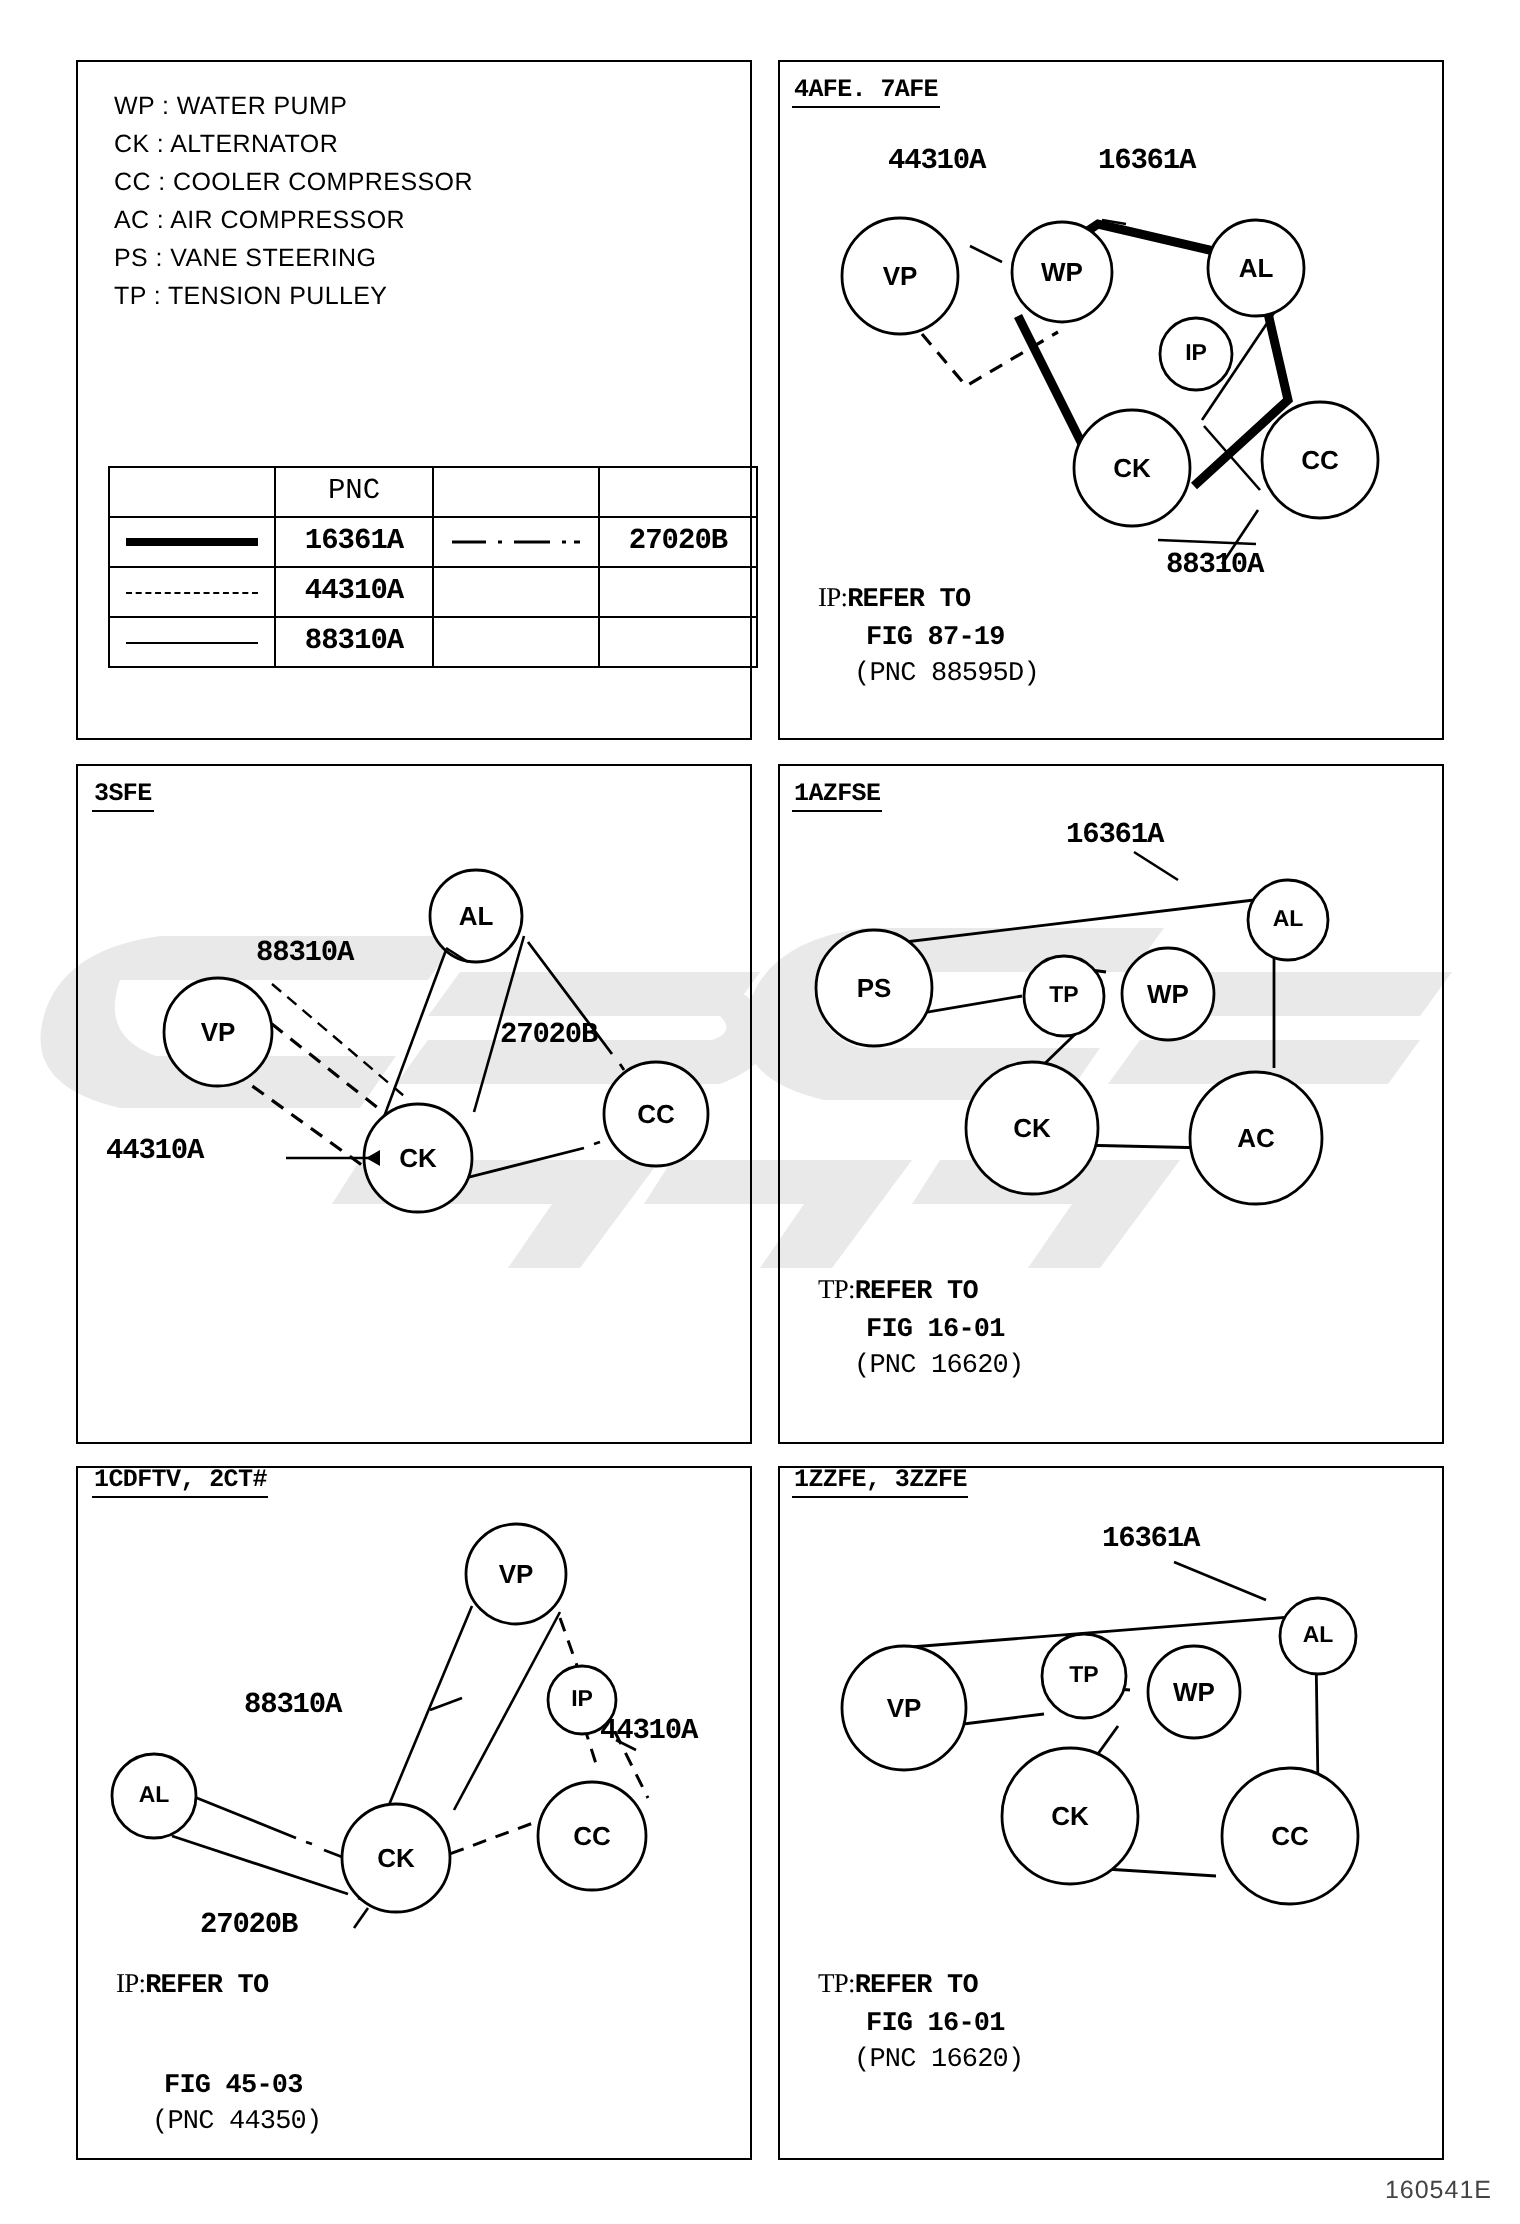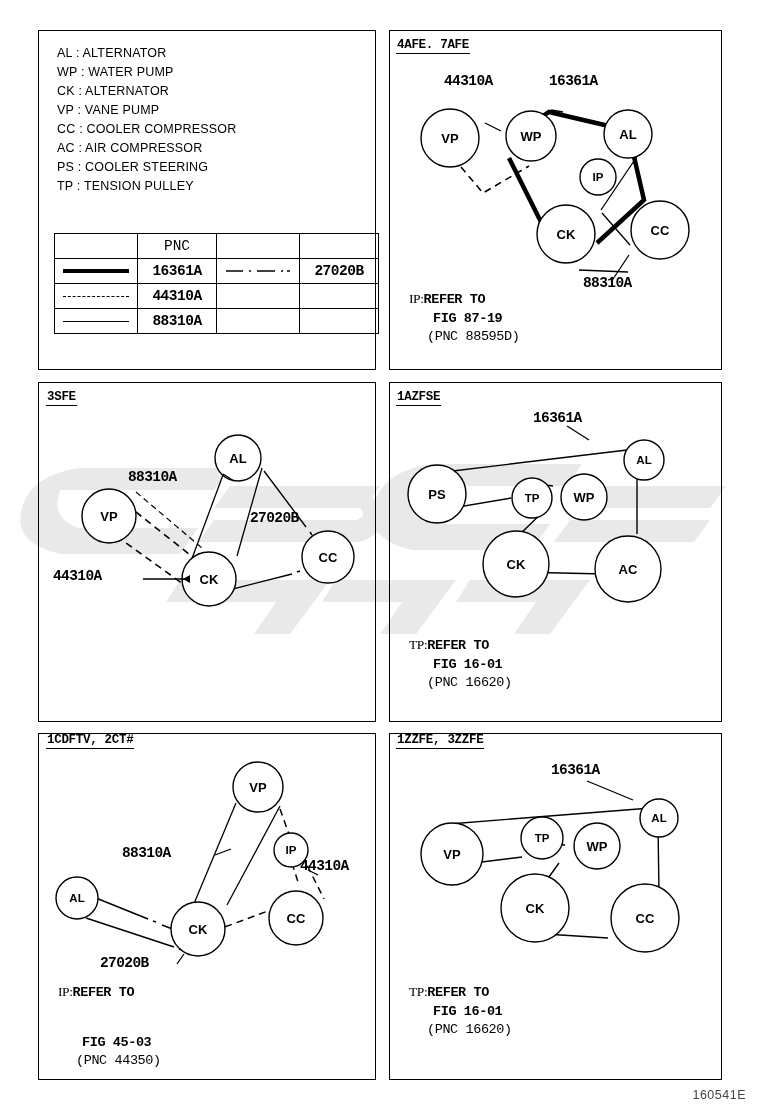--- a/index.html
+++ b/index.html
@@ -148,27 +148,25 @@
       <path d="M570 520 l140 0 -16 22 -140 0 z"></path>
       <path d="M180 580 l150 0 -40 54 -36 0 22 -32 -110 0 z"></path>
       <path d="M336 580 l120 0 -40 54 -36 0 22 -32 -80 0 z"></path>
       <path d="M470 580 l120 0 -40 54 -36 0 22 -32 -80 0 z"></path>
     </g>
   </svg>
 
   <div class="panel" style="left:38px; top:30px; width:338px; height:340px;"></div>
 
   <div class="legend-list" style="left:57px; top:44px;">
-    <div>AL : ALTERNATOR</div>
     <div>WP : WATER PUMP</div>
     <div>CK : ALTERNATOR</div>
-    <div>VP : VANE PUMP</div>
     <div>CC : COOLER COMPRESSOR</div>
     <div>AC : AIR COMPRESSOR</div>
-    <div>PS : COOLER STEERING</div>
+    <div>PS : VANE STEERING</div>
     <div>TP : TENSION PULLEY</div>
   </div>
 
   <table class="legend-table" style="left:54px; top:233px;">
     <tbody>
         <tr>
       <td class="lt-swatch"></td>
       <td class="lt-code pnc-head">PNC</td>
       <td class="lt-blank"></td>
       <td class="lt-code2"></td>

